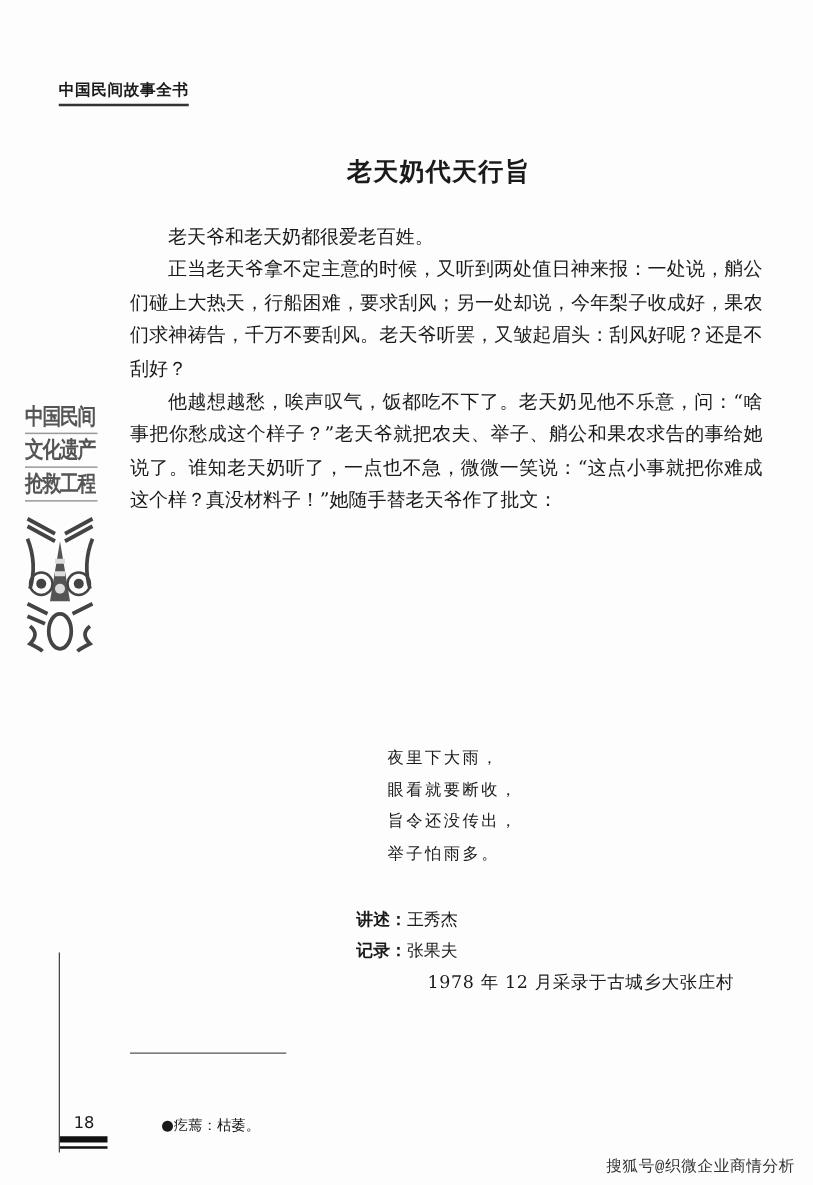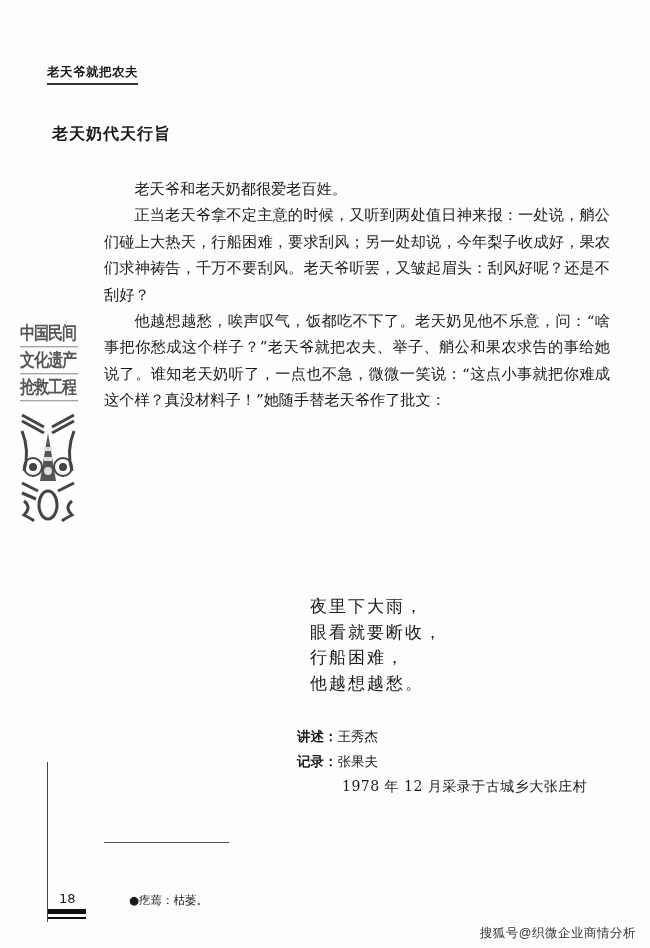--- a/index.html
+++ b/index.html
@@ -11,45 +11,44 @@
     position: relative;
   }
   .series-title {
     position: absolute; left: 47px; top: 64px;
     font-family: "DejaVu Sans", "Liberation Sans", sans-serif;
     font-weight: bold; font-size: 12.5px; letter-spacing: 0.5px;
     padding-bottom: 2px; border-bottom: 2px solid #333;
   }
   .story-title {
     position: absolute; left: 0; width: 650px; top: 124px;
-    text-align: left;
+    text-align: center;
     font-family: "DejaVu Sans", "Liberation Sans", sans-serif;
-    font-weight: bold; font-size: 16px; letter-spacing: 1px;
+    font-weight: bold; font-size: 20px; letter-spacing: 1px;
     padding-left: 52px; box-sizing: border-box;
   }
   .body-text {
     position: absolute; left: 104px; top: 176px; width: 506px;
     font-size: 15.2px; line-height: 26.4px;
     text-align: justify;
   }
   .body-text p { margin: 0; text-indent: 2em; }
   .poem {
     position: absolute; left: 310px; top: 594px;
-    font-size: 17px; line-height: 25.5px; letter-spacing: 2px;
+    font-size: 13px; line-height: 25.5px; letter-spacing: 2px;
   }
   .poem div { white-space: nowrap; }
   .credits {
     position: absolute; left: 285px; top: 724px;
     font-size: 13.5px; line-height: 25px;
   }
   .credit-row { white-space: nowrap; }
   .credit-label {
     font-family: "DejaVu Sans", "Liberation Sans", sans-serif;
     font-weight: bold;
-    margin-left: 12px;
   }
   .credit-date { padding-left: 57px; font-size: 14px; letter-spacing: 0.5px; }
   .margin-line {
     position: absolute; left: 47px; top: 762px; width: 1px; height: 160px;
     background: #444;
   }
   .fn-rule {
     position: absolute; left: 104px; top: 842px; width: 125px; height: 1px;
     background: #555;
   }
@@ -77,42 +76,42 @@
     font-weight: bold; font-size: 15px; line-height: 22px;
     color: #555; white-space: nowrap; letter-spacing: -1px;
     border-bottom: 1px solid #999; margin-bottom: 4px;
     transform: scaleY(1.2);
   }
   .side-logo .mask {
     width: 56px; height: 112px; margin-top: 8px;
   }
   .watermark {
     position: absolute; right: 14px; top: 925px;
-    font-family: Liberation Sans, sans-serif;
+    font-family: Liberation Mono, monospace;
     font-size: 12.5px; color: #333; letter-spacing: 0.5px;
   }
 </style>
 </head>
 <body>
 
-<div class="series-title">老天爷就把农夫</div>
+<div class="series-title">中国民间故事全书</div>
 
 <div class="story-title">老天奶代天行旨</div>
 
 <div class="body-text">
   <p>老天爷和老天奶都很爱老百姓。</p>
   <p>正当老天爷拿不定主意的时候，又听到两处值日神来报：一处说，艄公们碰上大热天，行船困难，要求刮风；另一处却说，今年梨子收成好，果农们求神祷告，千万不要刮风。老天爷听罢，又皱起眉头：刮风好呢？还是不刮好？</p>
   <p>他越想越愁，唉声叹气，饭都吃不下了。老天奶见他不乐意，问：“啥事把你愁成这个样子？”老天爷就把农夫、举子、艄公和果农求告的事给她说了。谁知老天奶听了，一点也不急，微微一笑说：“这点小事就把你难成这个样？真没材料子！”她随手替老天爷作了批文：</p>
 </div>
 
 <div class="poem">
   <div>夜里下大雨，</div>
   <div>眼看就要断收，</div>
-  <div>行船困难，</div>
-  <div>他越想越愁。</div>
+  <div>旨令还没传出，</div>
+  <div>举子怕雨多。</div>
 </div>
 
 <div class="credits">
   <div class="credit-row">
     <span class="credit-label">讲述：</span><span>王秀杰</span>
   </div>
   <div class="credit-row">
     <span class="credit-label">记录：</span><span>张果夫</span>
   </div>
   <div class="credit-row credit-date">1978 年 12 月采录于古城乡大张庄村</div>

